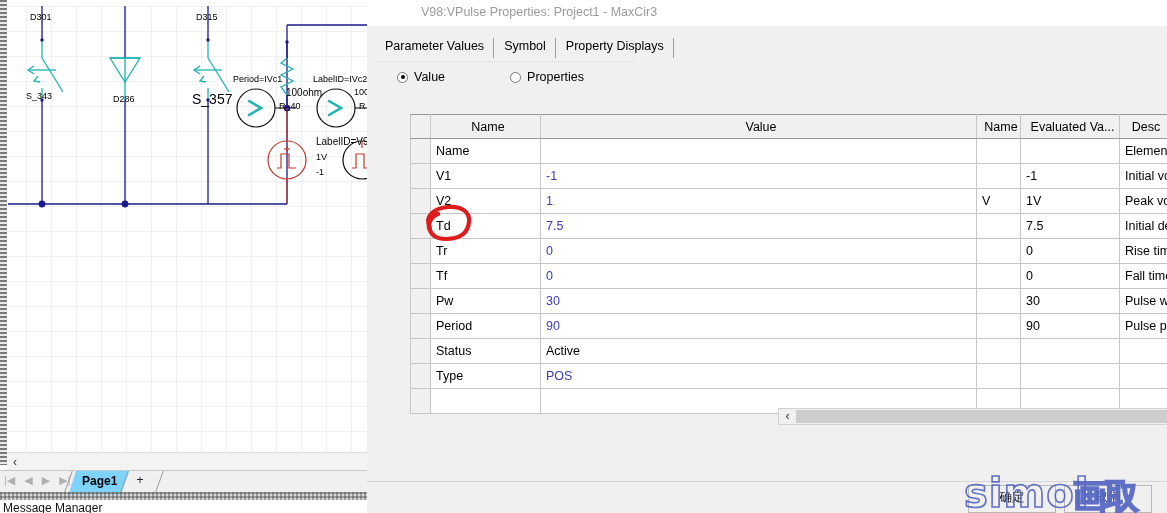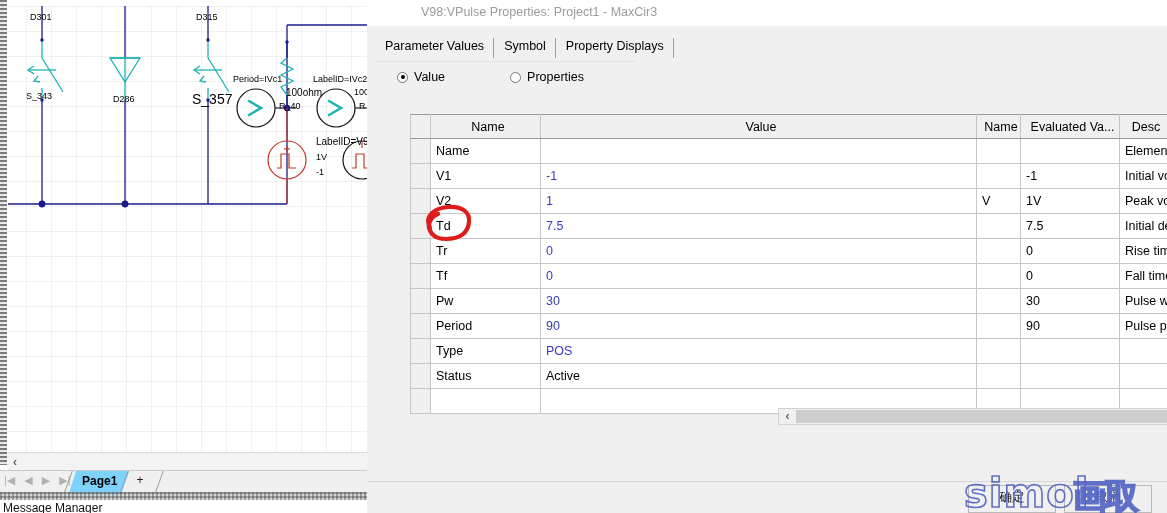--- a/index.html
+++ b/index.html
@@ -354,30 +354,30 @@
             <tr>
               <td class="sel"></td>
               <td>Period</td>
               <td class="val">90</td>
               <td class="unit"></td>
               <td class="evl">90</td>
               <td class="desc">Pulse per</td>
             </tr>
             <tr>
               <td class="sel"></td>
+              <td>Status</td>
+              <td class="val plain">Active</td>
+              <td class="unit"></td>
+              <td class="evl"></td>
+              <td class="desc"></td>
+            </tr>
+            <tr>
+              <td class="sel"></td>
               <td>Type</td>
               <td class="val">POS</td>
-              <td class="unit"></td>
-              <td class="evl"></td>
-              <td class="desc"></td>
-            </tr>
-            <tr>
-              <td class="sel"></td>
-              <td>Status</td>
-              <td class="val plain">Active</td>
               <td class="unit"></td>
               <td class="evl"></td>
               <td class="desc"></td>
             </tr>
             <tr>
               <td class="sel"></td>
               <td></td>
               <td class="val"></td>
               <td class="unit"></td>
               <td class="evl"></td>

